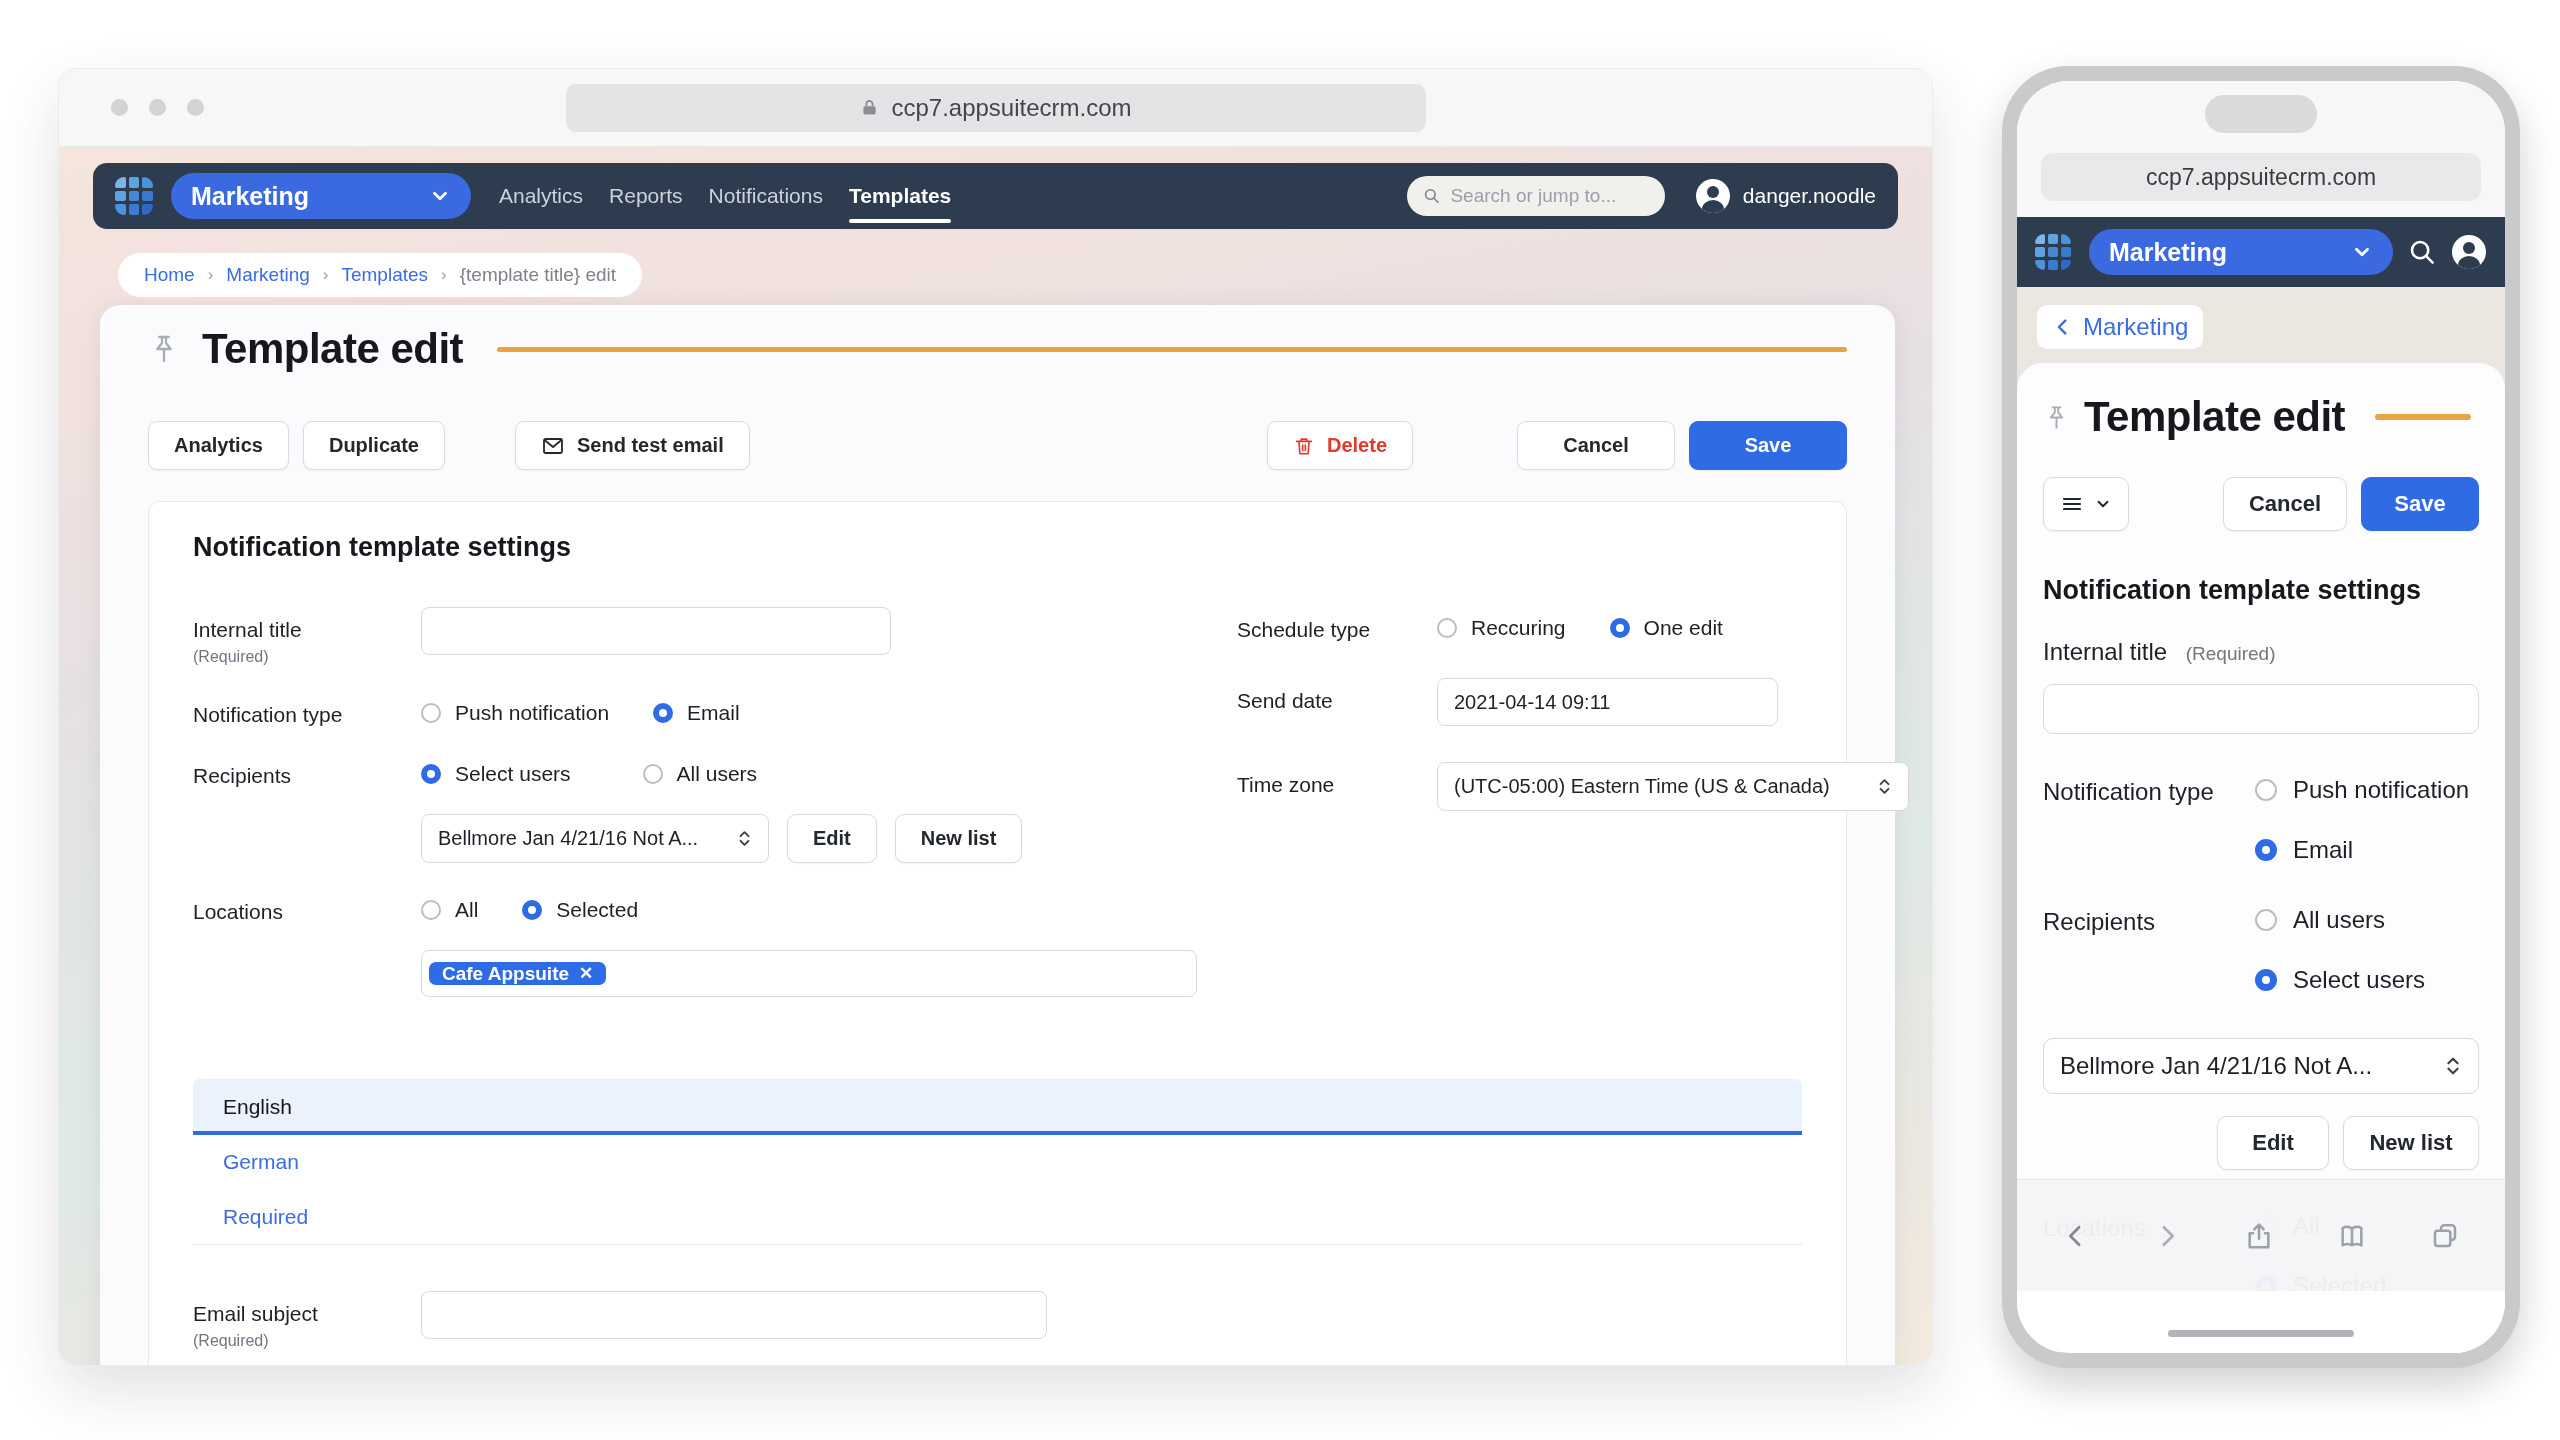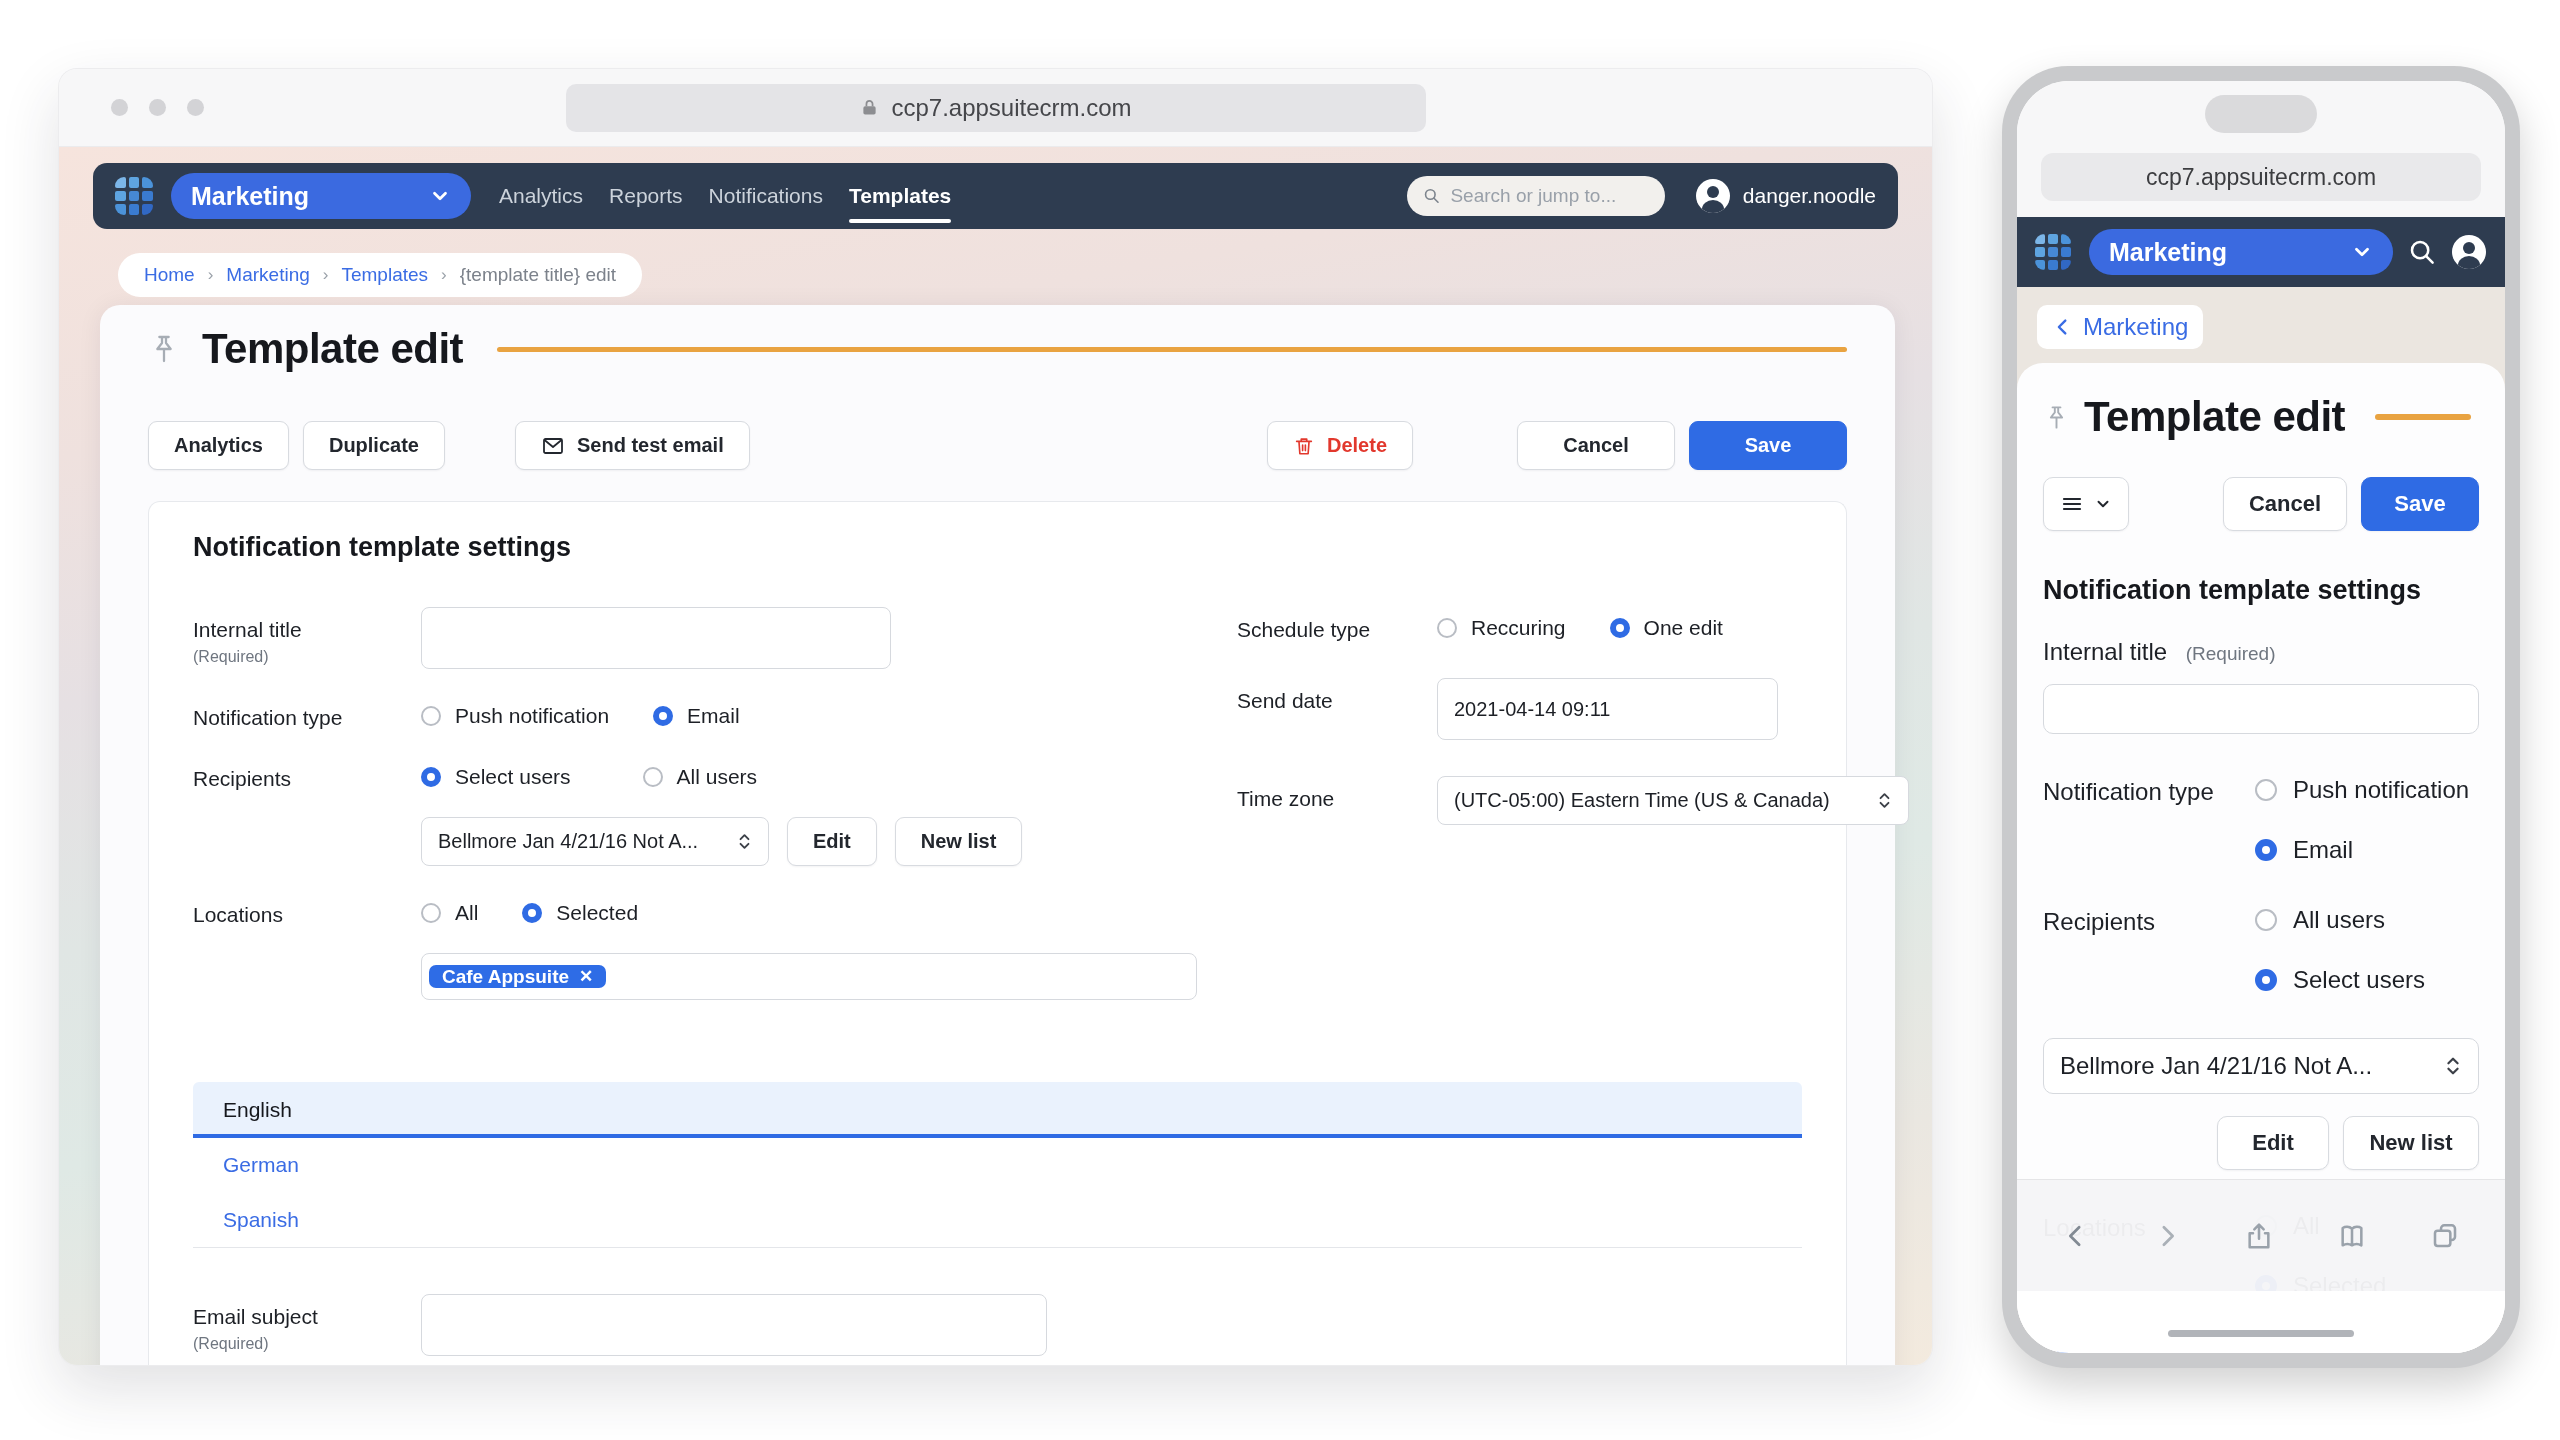--- a/index.html
+++ b/index.html
@@ -108,21 +108,21 @@
     border-radius:12px 12px 0 0; padding:30px 44px 40px; min-height:1000px;
   }
   .panel h2 { font-size:27px; font-weight:bold; color:#16181d; }
 
   .form-grid { margin-top:44px; display:grid; grid-template-columns:1fr 1fr; column-gap:40px; }
   .frow { display:flex; align-items:flex-start; margin-bottom:26px; }
   .flabel { width:228px; flex:none; font-size:21px; color:#1d2026; padding-top:11px; }
   .flabel .req { display:block; font-size:16px; color:#6f7680; margin-top:6px; font-weight:normal; }
   .flabel-r { width:200px; }
   .input {
-    height:62px; border:1px solid #d6d9de; border-radius:8px; background:#fff;
+    height:48px; border:1px solid #d6d9de; border-radius:8px; background:#fff;
     font-size:20px; padding:0 16px; color:#1d2026;
   }
   .w470 { width:470px; } .w341 { width:341px; } .w626 { width:626px; }
   .radio-row { display:flex; align-items:center; padding-top:9px; }
   .opt { display:flex; align-items:center; gap:14px; font-size:21px; cursor:pointer; }
   .radio { width:20px; height:20px; border-radius:50%; background:#fff;
     border:2px solid #b9bdc4; flex:none; }
   .radio.on { border:6px solid #2f6be4; }
   .gap44 > .opt + .opt { margin-left:44px; }
   .gap72 > .opt + .opt { margin-left:72px; }
@@ -431,21 +431,21 @@
                   <path d="M7 9l5-5 5 5M7 15l5 5 5-5" fill="none" stroke="#3c4048" stroke-width="2.4" stroke-linecap="round" stroke-linejoin="round"></path>
                 </svg>
               </div>
             </div>
           </div>
         </div>
 
         <div class="tabs">
           <span class="tab active">English</span>
           <span class="tab">German</span>
-          <span class="tab">Spanish</span>
+          <span class="tab">Required</span>
         </div>
 
         <div class="frow subjrow">
           <div class="flabel">
             <span>Email subject</span>
             <span class="req">(Required)</span>
           </div>
           <input class="input w626" value="" style="">
         </div>
 

